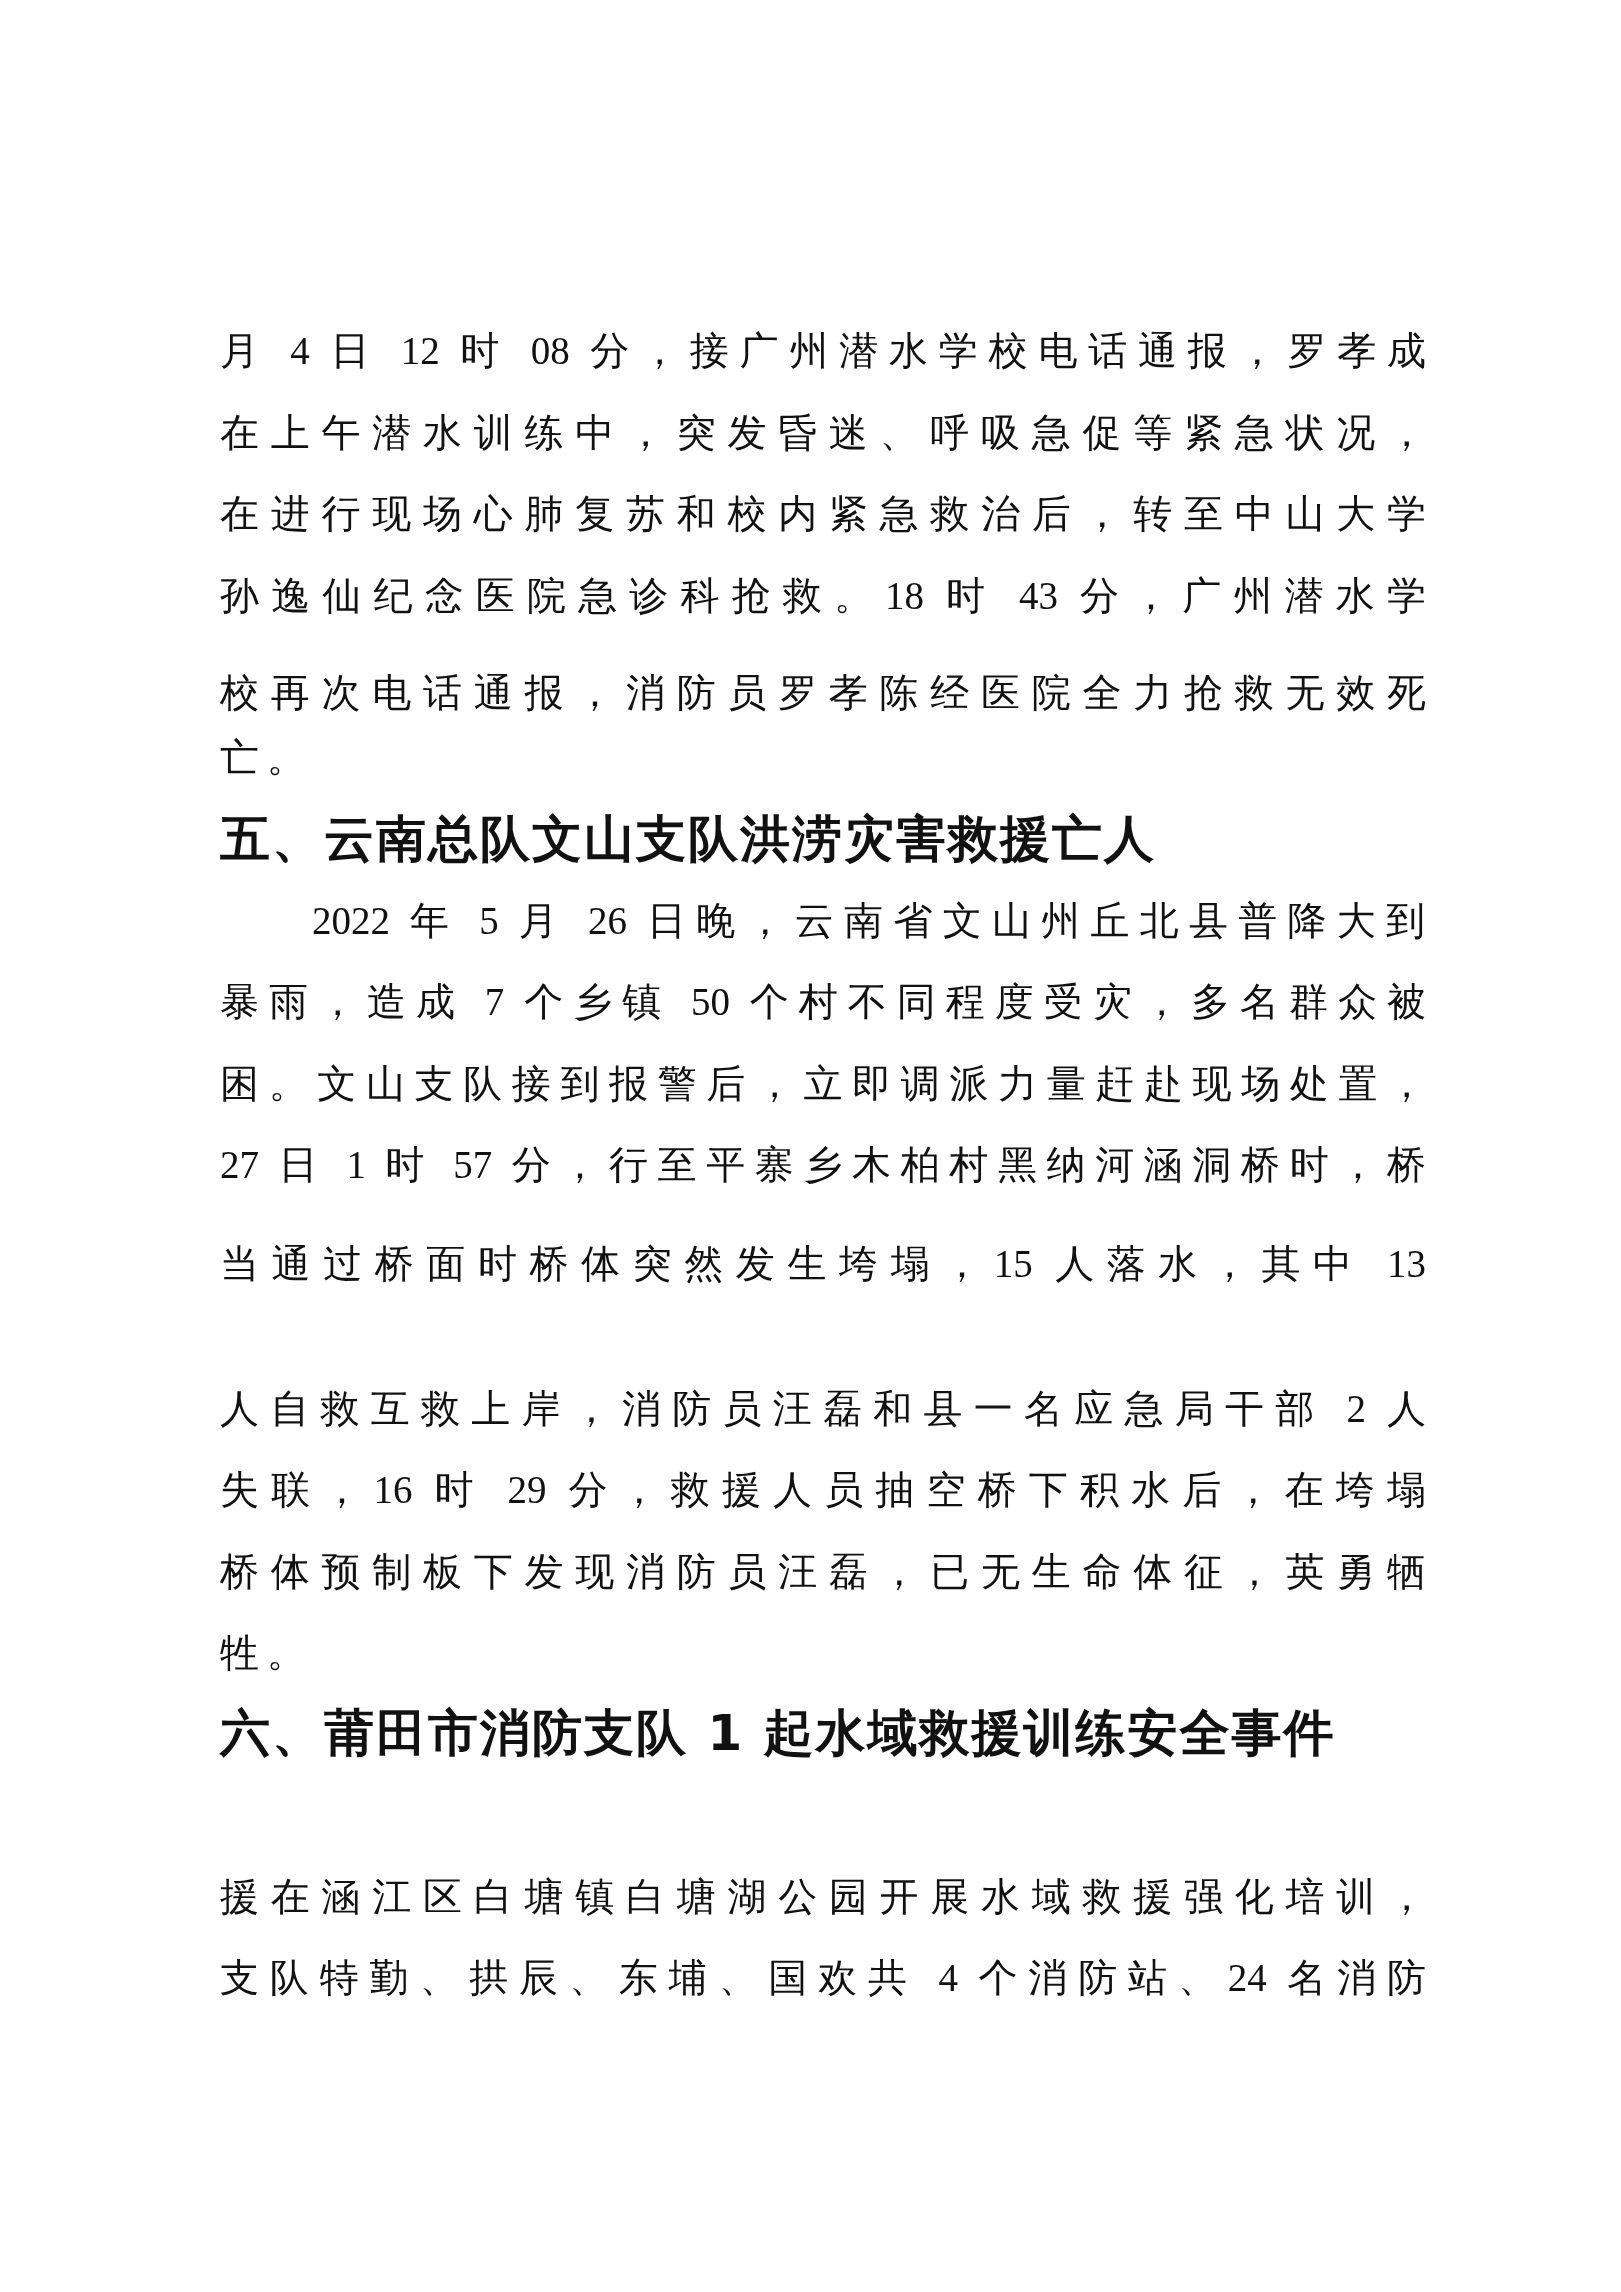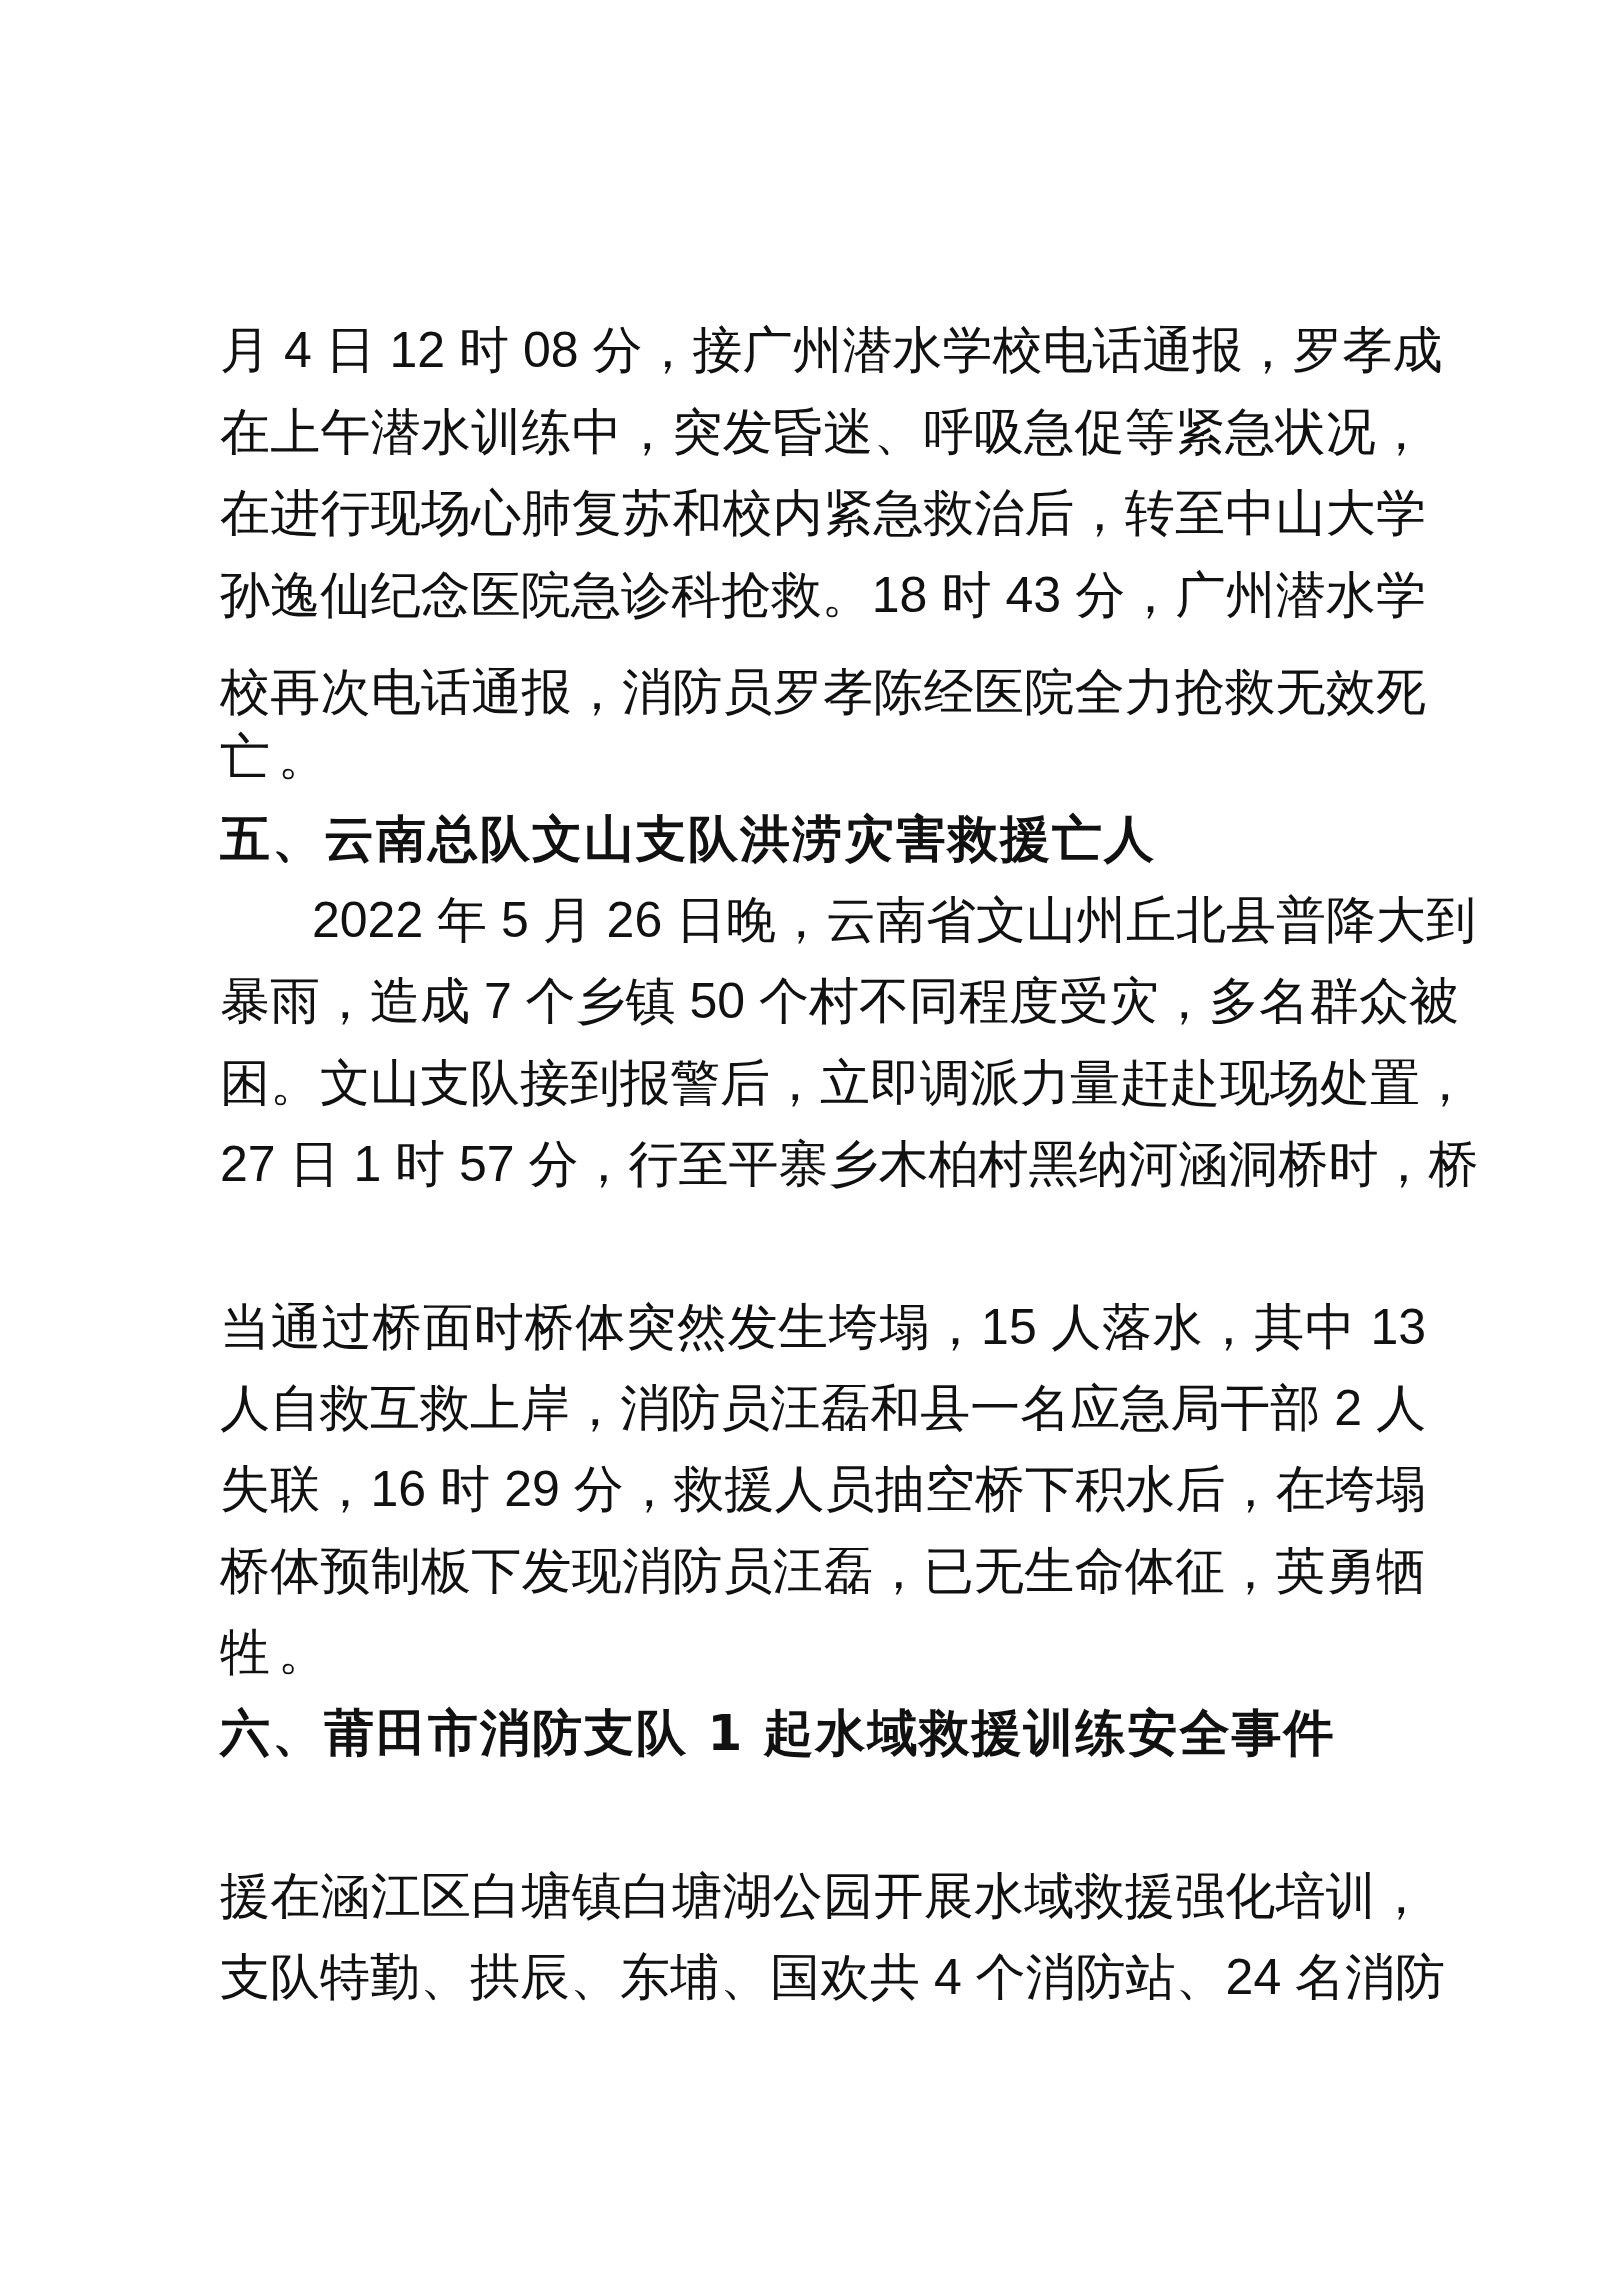--- a/index.html
+++ b/index.html
@@ -20,22 +20,22 @@
       width: 1621px;
       height: 2293px;
       background: #ffffff;
     }
     .line {
       position: absolute;
       left: 220px;
       width: 1206px;
       height: 55px;
       line-height: 55px;
-      font-family: Liberation Sans, sans-serif;
-      font-size: 50px;
+      font-family: Liberation Serif, serif;
+      font-size: 39px;
       color: #111111;
       white-space: nowrap;
       letter-spacing: 7.8px;
     }
     .line.justify {
       text-align: justify;
       text-align-last: justify;
       letter-spacing: 0;
     }
     .line.indent {
@@ -60,21 +60,21 @@
   <div class="line justify" style="top:568px;">孙逸仙纪念医院急诊科抢救。18 时 43 分，广州潜水学</div>
   <div class="line justify" style="top:649px;margin-top:16px;">校再次电话通报，消防员罗孝陈经医院全力抢救无效死</div>
   <div class="line" style="top:730px;">亡。</div>
 
   <div class="line heading" style="top:812px;">五、云南总队文山支队洪涝灾害救援亡人</div>
 
   <div class="line justify indent" style="top:893px;">2022 年 5 月 26 日晚，云南省文山州丘北县普降大到</div>
   <div class="line justify" style="top:974px;">暴雨，造成 7 个乡镇 50 个村不同程度受灾，多名群众被</div>
   <div class="line justify" style="top:1056px;">困。文山支队接到报警后，立即调派力量赶赴现场处置，</div>
   <div class="line justify" style="top:1137px;">27 日 1 时 57 分，行至平寨乡木柏村黑纳河涵洞桥时，桥</div>
-  <div class="line justify" style="top:1300px;">当通过桥面时桥体突然发生垮塌，15 人落水，其中 13</div>
+  <div class="line justify" style="top:1236px;">当通过桥面时桥体突然发生垮塌，15 人落水，其中 13</div>
   <div class="line justify" style="top:1381px;">人自救互救上岸，消防员汪磊和县一名应急局干部 2 人</div>
   <div class="line justify" style="top:1462px;">失联，16 时 29 分，救援人员抽空桥下积水后，在垮塌</div>
   <div class="line justify" style="top:1544px;">桥体预制板下发现消防员汪磊，已无生命体征，英勇牺</div>
   <div class="line" style="top:1625px;">牲。</div>
 
   <div class="line heading" style="top:1706px;">六、莆田市消防支队 1 起水域救援训练安全事件</div>
 
   <div class="line justify" style="top:1869px;">援在涵江区白塘镇白塘湖公园开展水域救援强化培训，</div>
   <div class="line justify" style="top:1950px;">支队特勤、拱辰、东埔、国欢共 4 个消防站、24 名消防</div>
 

